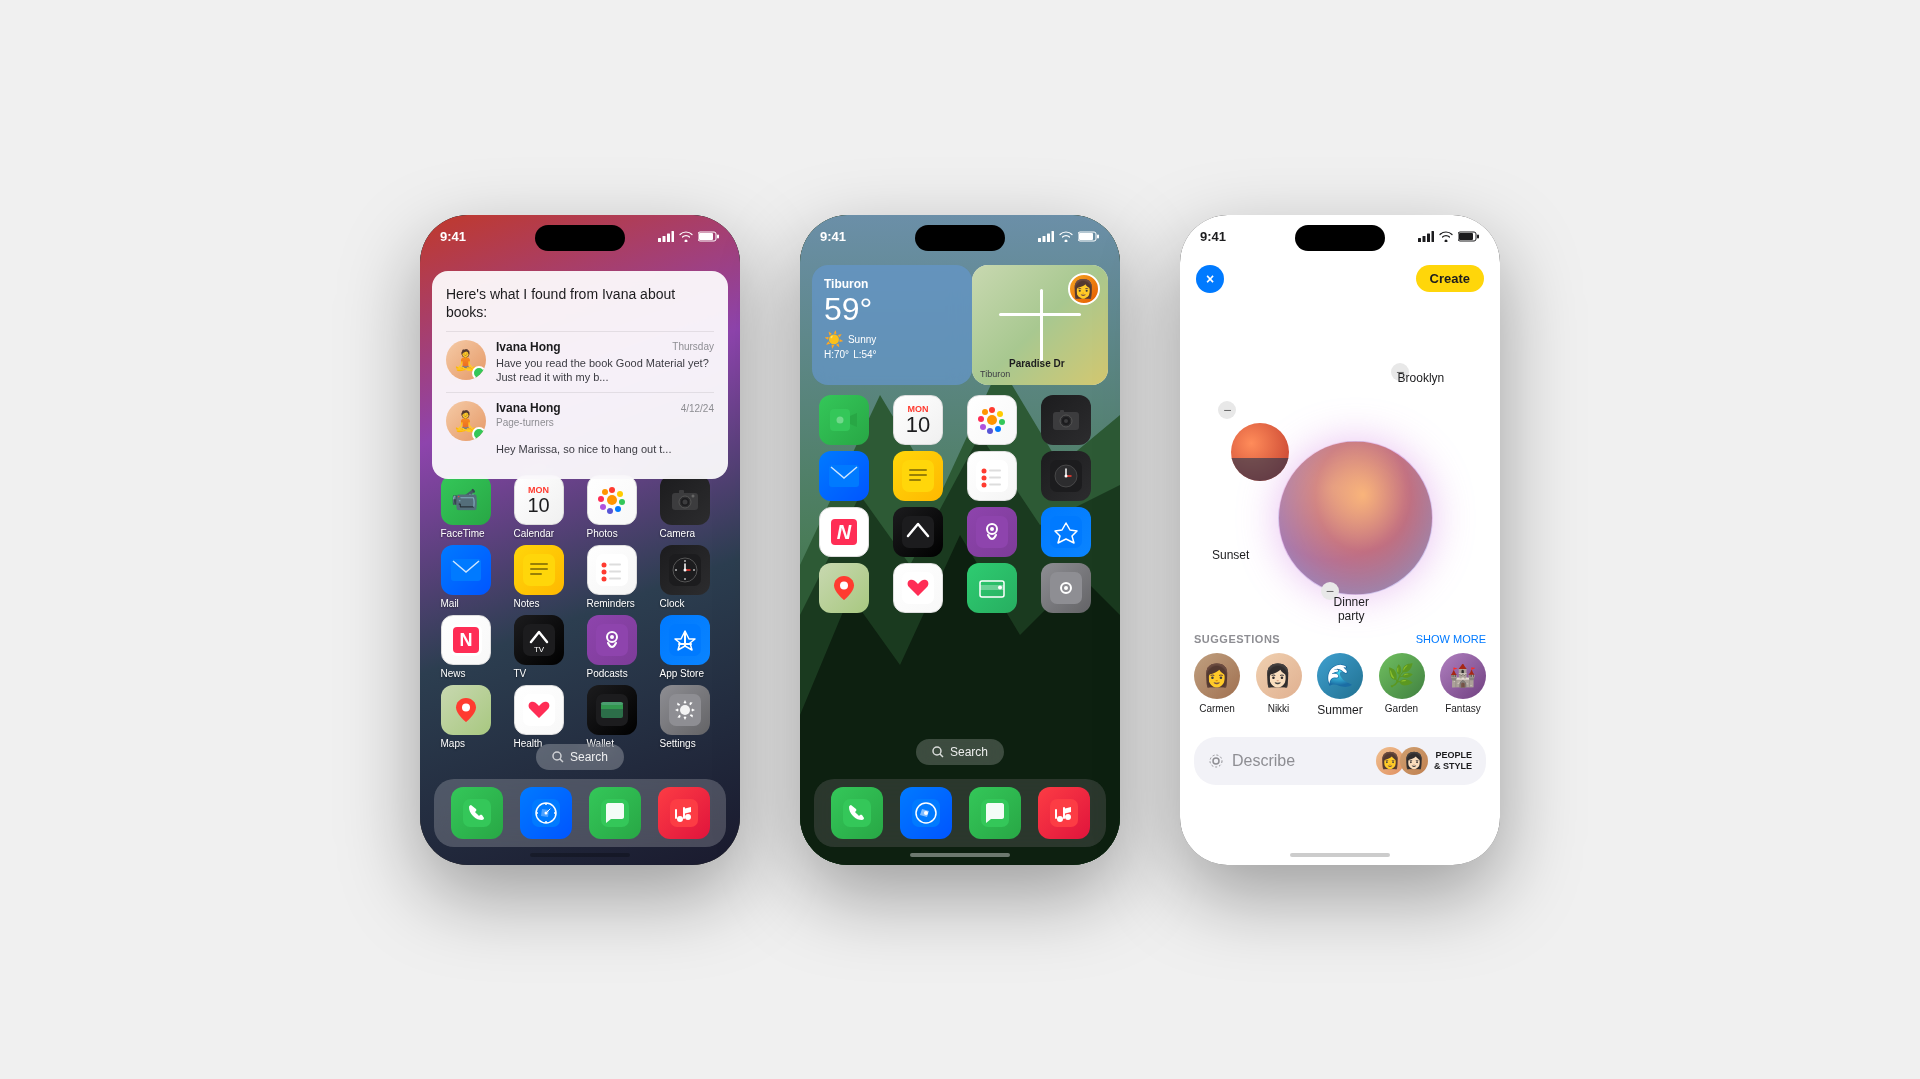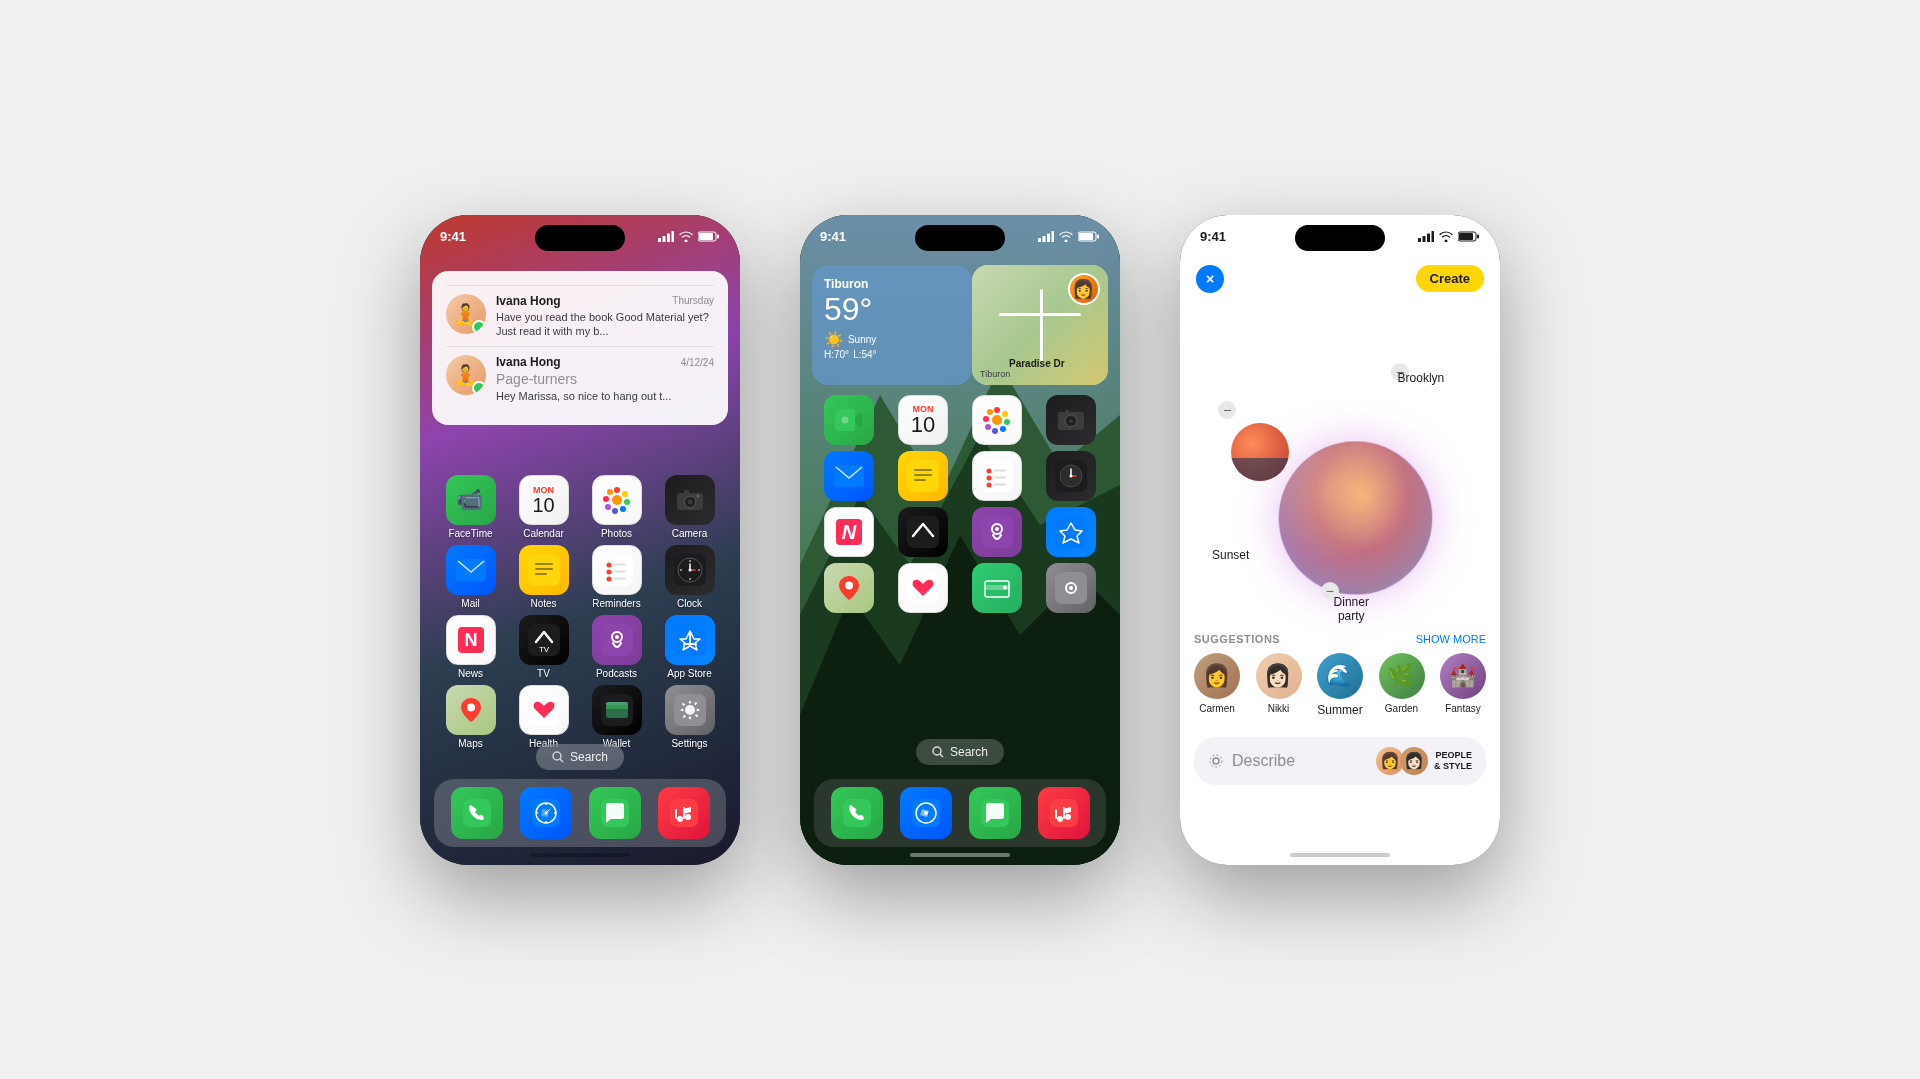--- a/index.html
+++ b/index.html
@@ -145,21 +145,21 @@
       line-height: 1.3;
     }
     .app-row {
       display: flex;
       justify-content: space-around;
       margin-bottom: 4px;
     }
     .app-icon {
       display: flex;
       flex-direction: column;
-      align-items: center;
+      align-items: flex-start;
       gap: 3px;
       width: 60px;
     }
     .app-icon-img {
       width: 50px;
       height: 50px;
       border-radius: 12px;
       display: flex;
       align-items: center;
       justify-content: center;
@@ -381,20 +381,21 @@
           </svg>
           <svg width="22" height="11" viewBox="0 0 22 11">
             <rect x="0" y="1" width="18" height="9" rx="2" stroke="#fff" stroke-width="1" fill="none"></rect>
             <rect x="1" y="2" width="14" height="7" rx="1" fill="#fff"></rect>
             <rect x="19" y="3.5" width="2" height="4" rx="1" fill="#fff"></rect>
           </svg>
         </div>
       </div>
 
       <div class="siri-card" style="top:56px;">
+        <div class="siri-header">Here's what I found from Ivana about books:</div>
 
         <div class="message-item">
           <div class="avatar">🧘
             <div class="avatar-badge"></div>
           </div>
           <div class="message-content">
             <div class="message-header">
               <span class="message-name">Ivana Hong</span>
               <span class="message-date">Thursday</span>
             </div>
@@ -404,21 +405,21 @@
 
         <div class="message-item">
           <div class="avatar">🧘
             <div class="avatar-badge"></div>
           </div>
           <div class="message-content">
             <div class="message-header">
               <span class="message-name">Ivana Hong</span>
               <span class="message-date">4/12/24</span>
             </div>
-            <div style="font-size:14px;color:#8e8e93;margin-bottom:2px;">Page-turners</div>
+            <div style="font-size:10px;color:#8e8e93;margin-bottom:14px;">Page-turners</div>
             <div class="message-preview">Hey Marissa, so nice to hang out t...</div>
           </div>
         </div>
       </div>
 
       <div style="position:absolute;top:260px;left:0;right:0;padding:0 14px;">
 
         <div class="app-row">
           <div class="app-icon">
             <div class="app-icon-img icon-facetime">

